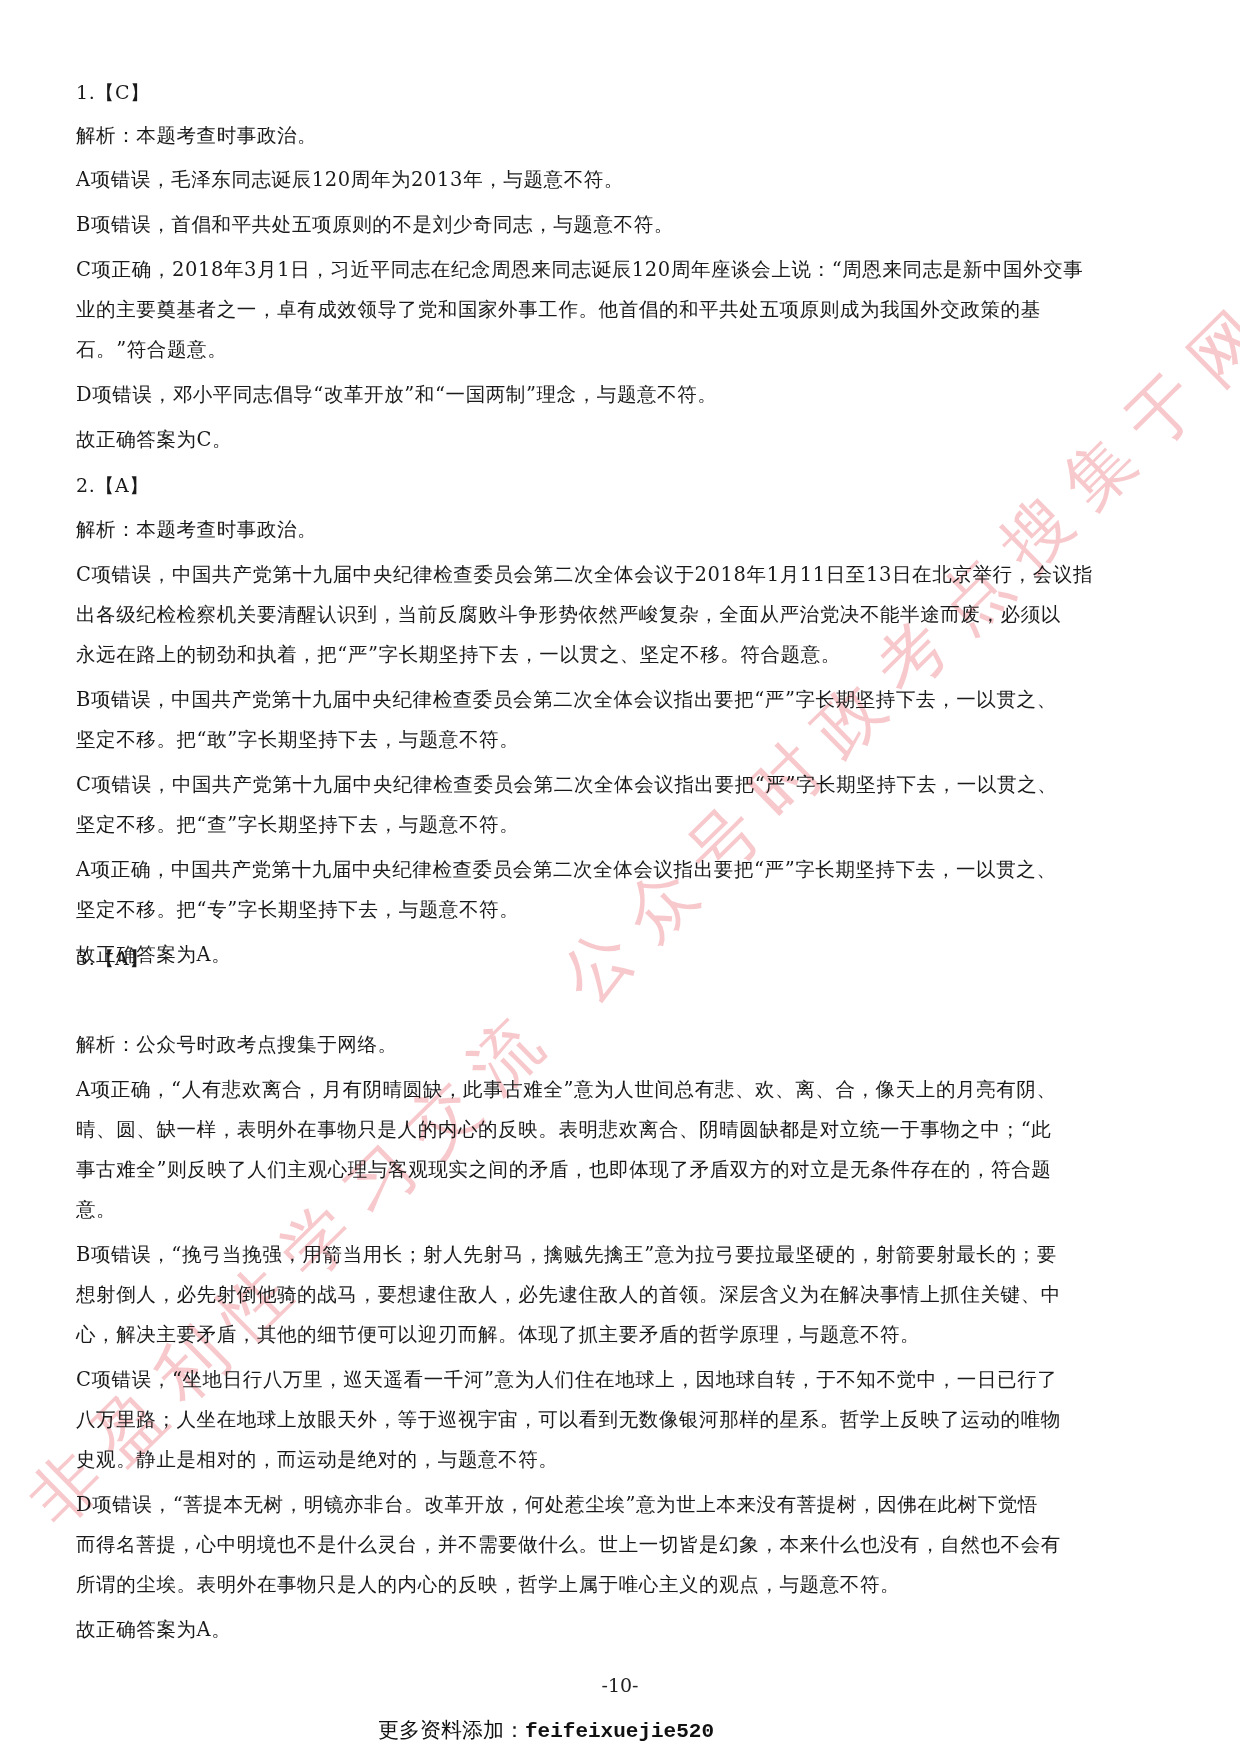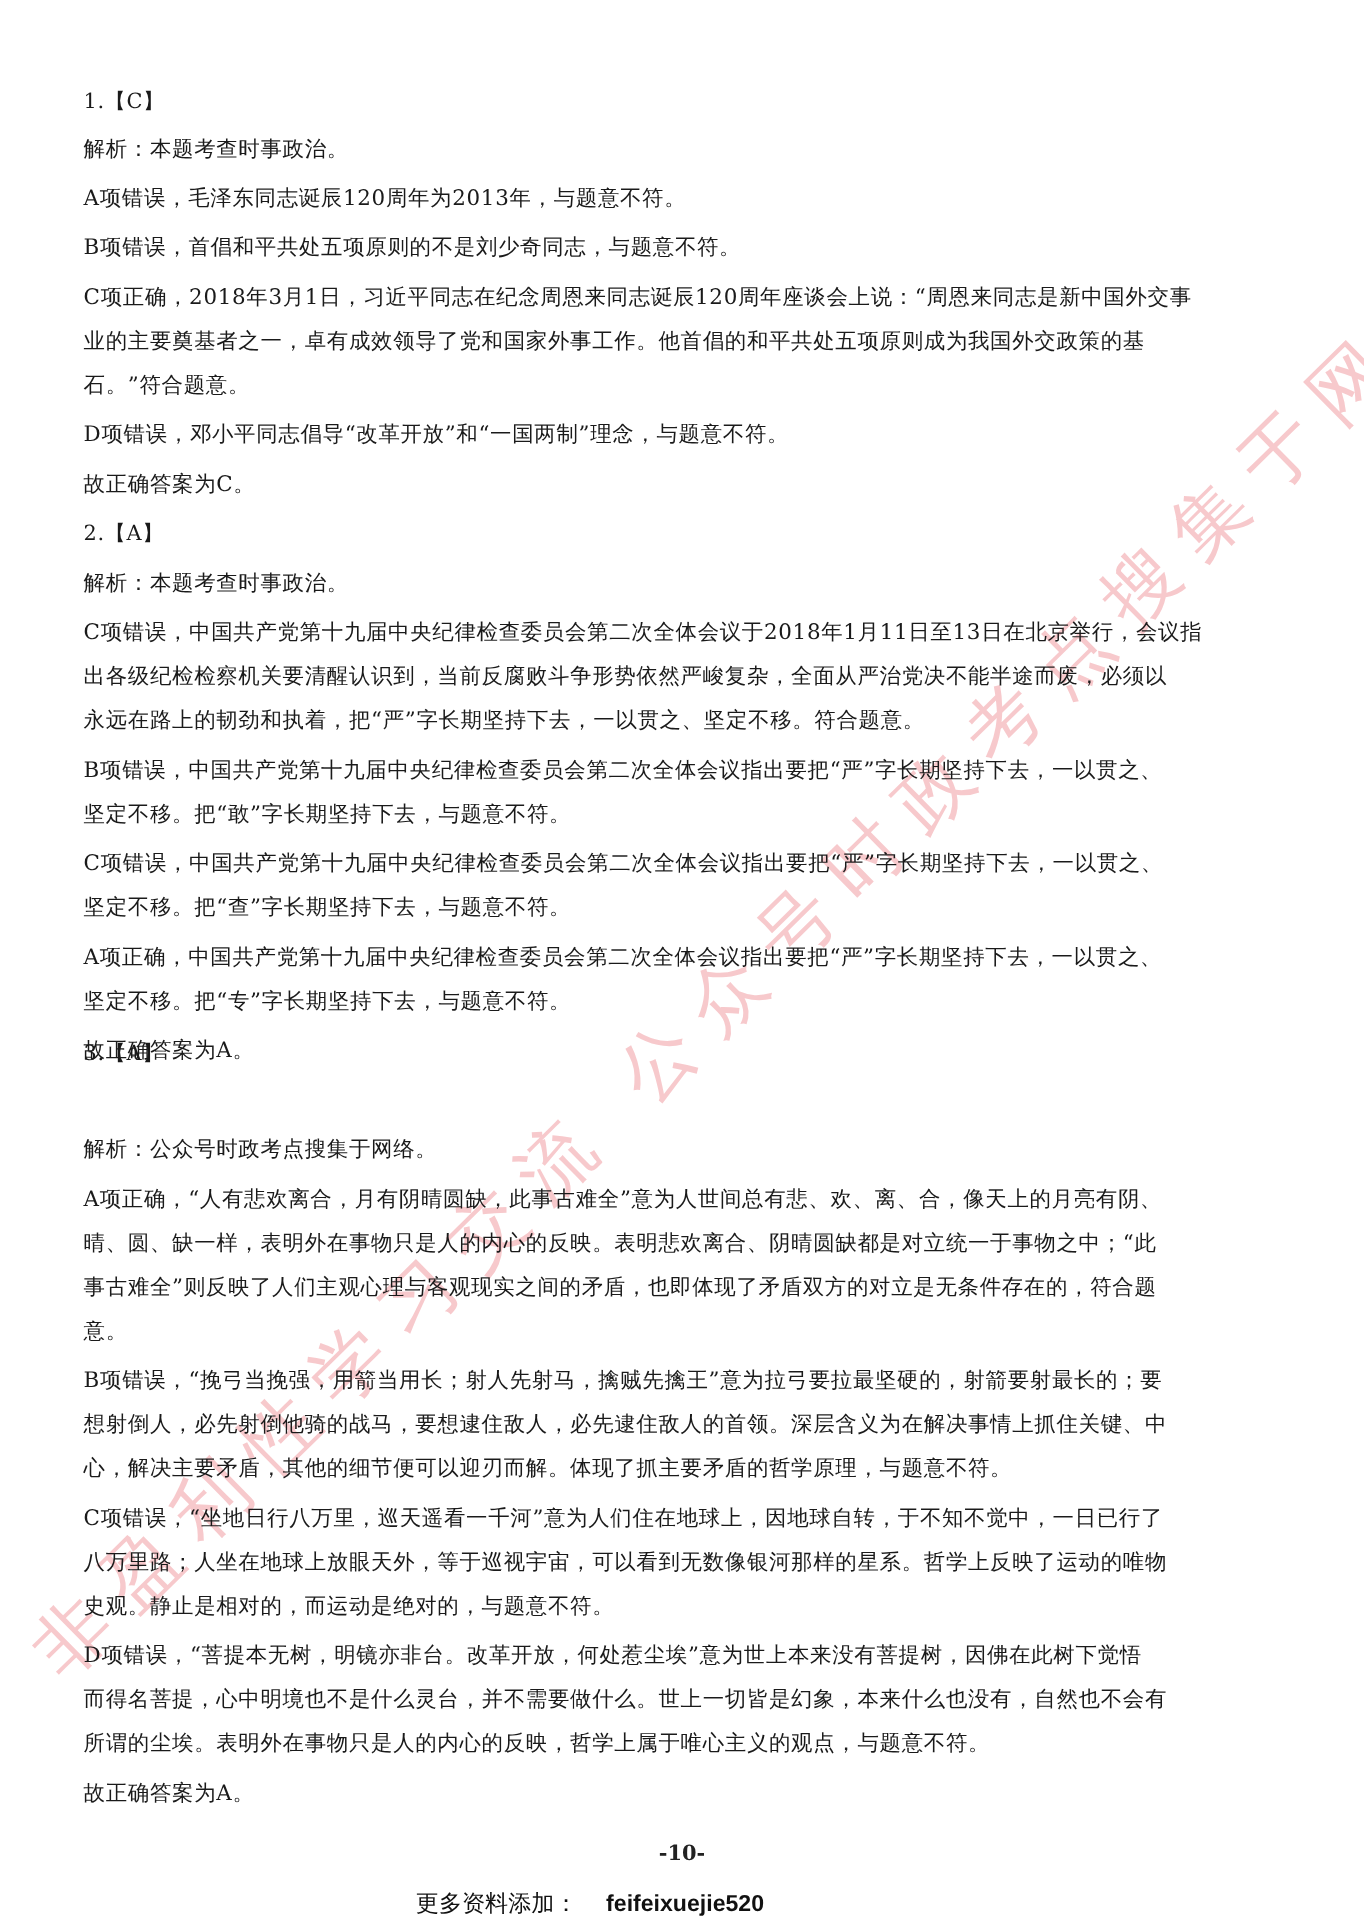--- a/index.html
+++ b/index.html
@@ -2,24 +2,24 @@
 <html><head>
 <meta charset="utf-8">
 <style>
   html, body { margin: 0; padding: 0; background: #ffffff; }
   body { width: 1240px; height: 1754px; position: relative; overflow: hidden;
          font-family: "DejaVu Serif", "Liberation Serif", serif; color: #1a1a1a; }
   .page { position: absolute; left: 0; top: 0; width: 1240px; height: 1754px; }
   .content { position: absolute; left: 76px; top: 76px; width: 1080px; }
   .line { position: absolute; left: 0; white-space: nowrap; font-size: 19.5px; line-height: 28px; letter-spacing: 0.6px; }
   .line.head { font-size: 19px; text-align: right; }
-  .pagenum { position: absolute; top: 1674px; left: 0; width: 1240px; text-align: center; font-size: 19px; color: #222; font-weight: bold; }
+  .pagenum { position: absolute; top: 1674px; left: 0; width: 1240px; text-align: center; font-size: 19px; color: #222; }
   .footer { position: absolute; top: 1716px; left: 378px; font-size: 21px; color: #111; white-space: nowrap; }
   .footer .cn { font-family: "DejaVu Serif", serif; }
-  .footer .id { font-family: Liberation Sans, sans-serif; font-weight: bold; margin-left: 26px; }
+  .footer .id { font-family: Liberation Mono, monospace; font-weight: bold; }
   .wm { position: absolute; left: 0; top: 0; width: 1240px; height: 1754px; pointer-events: none; }
   .wm-text { position: absolute; left: 10px; top: 1480px; transform-origin: 0 0; transform: rotate(-44.5deg);
              font-size: 68px; color: rgba(232, 90, 100, 0.33); letter-spacing: 20px; white-space: nowrap;
              font-family: "DejaVu Serif", serif; }
 </style>
 </head>
 <body>
 
 <div class="page">
 

